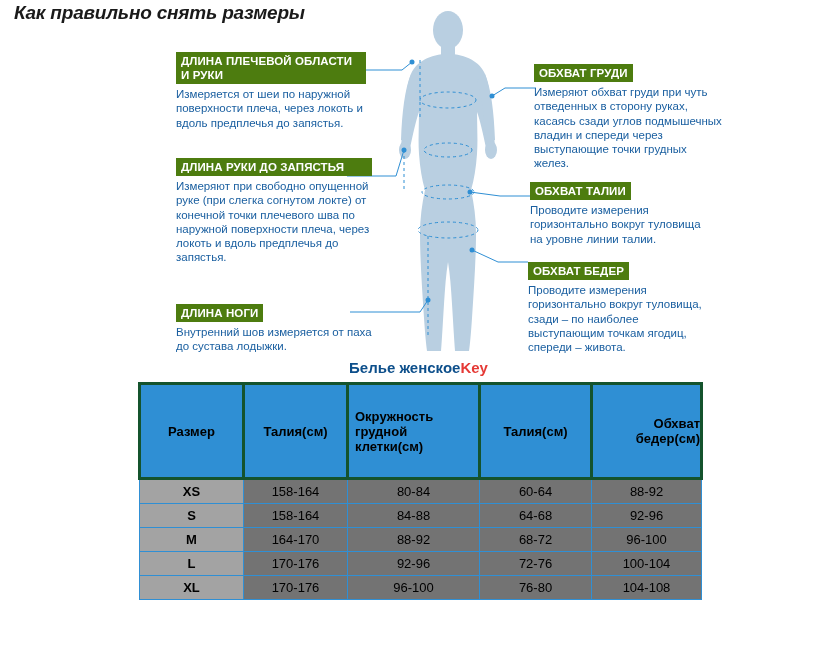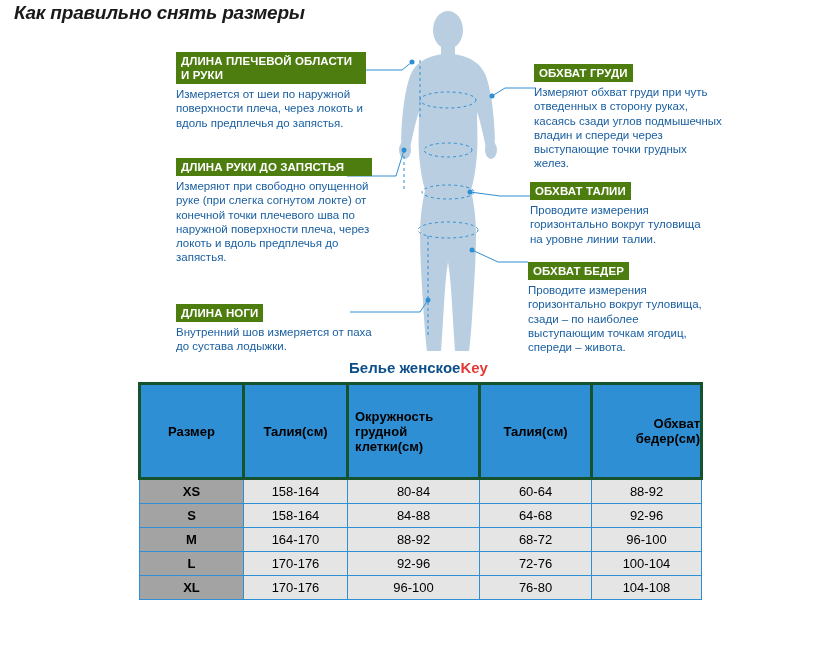--- a/index.html
+++ b/index.html
@@ -111,21 +111,21 @@
     height: 92px;
     font-weight: bold;
     font-size: 13px;
     vertical-align: middle;
   }
   .size-table thead th.c0 { text-align: center; }
   .size-table thead th.c2 { text-align: left; padding-left: 6px; vertical-align: middle; }
   .size-table thead th.c4 { text-align: right; padding-left: 6px; vertical-align: middle; }
   .size-table tbody td {
     height: 23px;
-    background: #e5e5e5;
+    background: #737373;
     border: 1px solid #2f8fd4;
     font-size: 13px;
   }
   .size-table tbody td.size-cell {
     background: #a3a3a3;
     font-weight: bold;
     color: #000000;
   }
   .col-0 { width: 104px; }
   .col-1 { width: 104px; }

